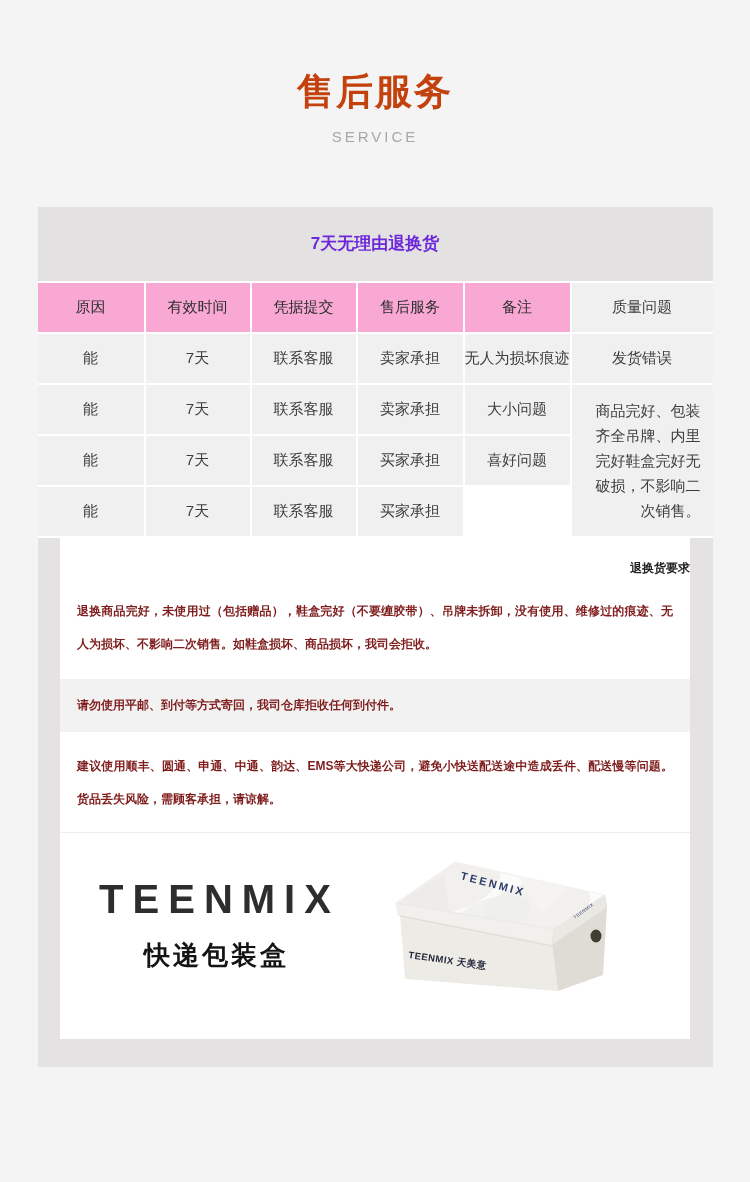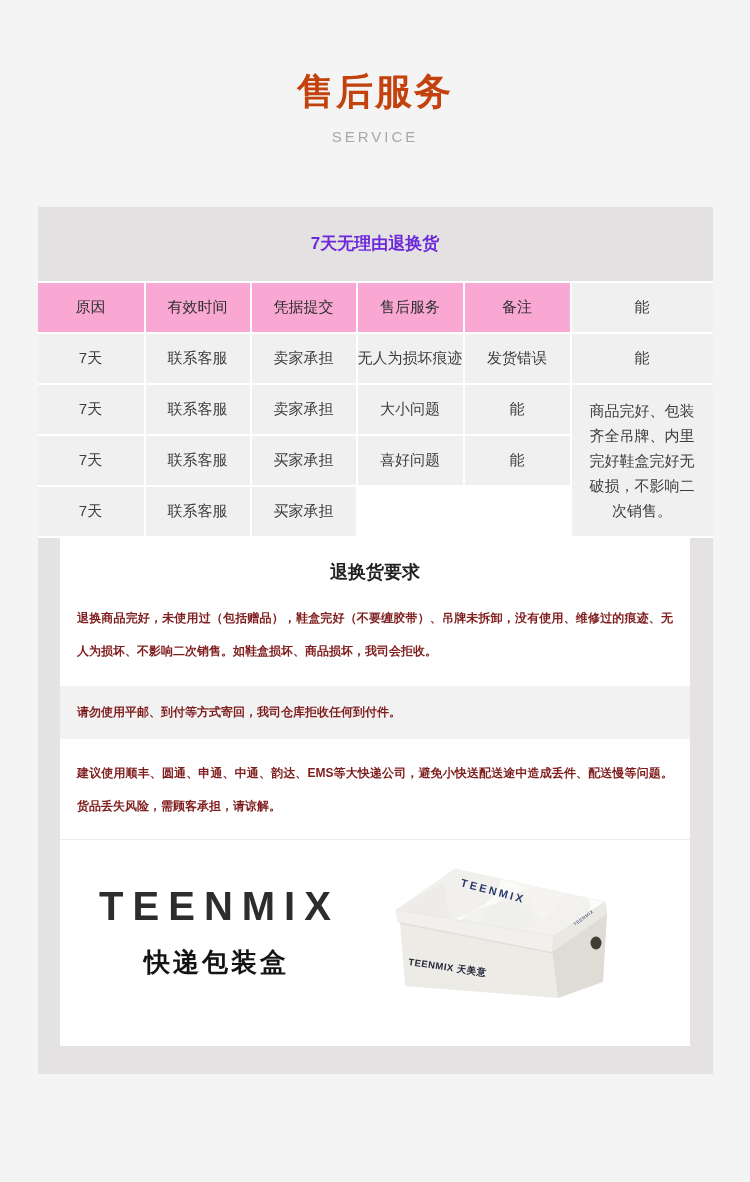--- a/index.html
+++ b/index.html
@@ -11,24 +11,24 @@
   .page-header{padding-top:72px;text-align:center;}
   .page-title{font-size:37px;line-height:40px;font-weight:bold;color:#c2410c;letter-spacing:2px;margin:0;}
   .page-subtitle{margin-top:16px;font-size:15px;color:#a8a8a8;letter-spacing:3px;}
 
   .panel{width:675px;margin:62px auto 0;background:#e4e2e3;padding-bottom:28px;}
   .banner{height:74px;line-height:74px;text-align:center;font-size:17px;font-weight:bold;color:#6d28d9;background:#e3e1e2;border-bottom:2px solid #fff;}
 
   .grid{display:grid;grid-template-columns:106px 104px 104px 105px 105px 1fr;gap:2px;background:#fff;border-bottom:2px solid #fff;}
   .c{background:#f1f0f0;height:49px;display:flex;align-items:center;justify-content:center;font-size:15px;color:#3d3d3d;}
   .h{background:#f9a8d4;color:#2e2e2e;}
-  .merged{grid-column:6;grid-row:3 / span 3;height:auto;justify-content:flex-start;text-align:center;padding:4px 12px;line-height:25px;}
+  .merged{grid-column:6;grid-row:3 / span 3;height:auto;justify-content:flex-start;text-align:right;padding:4px 12px;line-height:25px;}
 
   .white-box{width:630px;margin:0 auto;background:#fff;}
-  .req-title{padding-top:22px;text-align:center;font-size:18px;font-weight:bold;color:#222;}
+  .req-title{padding-top:22px;text-align:right;font-size:12px;font-weight:bold;color:#222;}
   .para{margin:18px 17px 0;font-size:12px;line-height:33px;color:#7f1d1d;text-align:justify;font-weight:bold;}
   .band{margin:18px 0 0;padding:10px 17px;background:#f3f2f2;line-height:33px;}
   .logo-section{display:flex;margin-top:16px;border-top:1px solid #ededed;height:206px;}
   .logo-block{width:310px;display:flex;flex-direction:column;align-items:center;padding-top:44px;}
   .brand{font-size:40px;font-weight:bold;color:#2d2d2d;letter-spacing:9px;text-indent:9px;}
   .pkg-label{margin-top:16px;font-size:26px;font-weight:bold;color:#141414;letter-spacing:3px;text-indent:3px;}
   .box-art{margin:24px 76px 0 auto;}
 </style>
 </head>
 <body>
@@ -41,20 +41,21 @@
 <div class="panel">
   <div class="banner">7天无理由退换货</div>
 
   <div class="grid">
     <div class="c h">原因</div>
     <div class="c h">有效时间</div>
     <div class="c h">凭据提交</div>
     <div class="c h">售后服务</div>
     <div class="c h">备注</div>
 
+    <div class="c">质量问题</div>
     <div class="c">能</div>
     <div class="c">7天</div>
     <div class="c">联系客服</div>
     <div class="c">卖家承担</div>
     <div class="c">无人为损坏痕迹</div>
 
     <div class="c merged">商品完好、包装齐全吊牌、内里完好鞋盒完好无破损，不影响二次销售。</div>
 
     <div class="c">发货错误</div>
     <div class="c">能</div>

